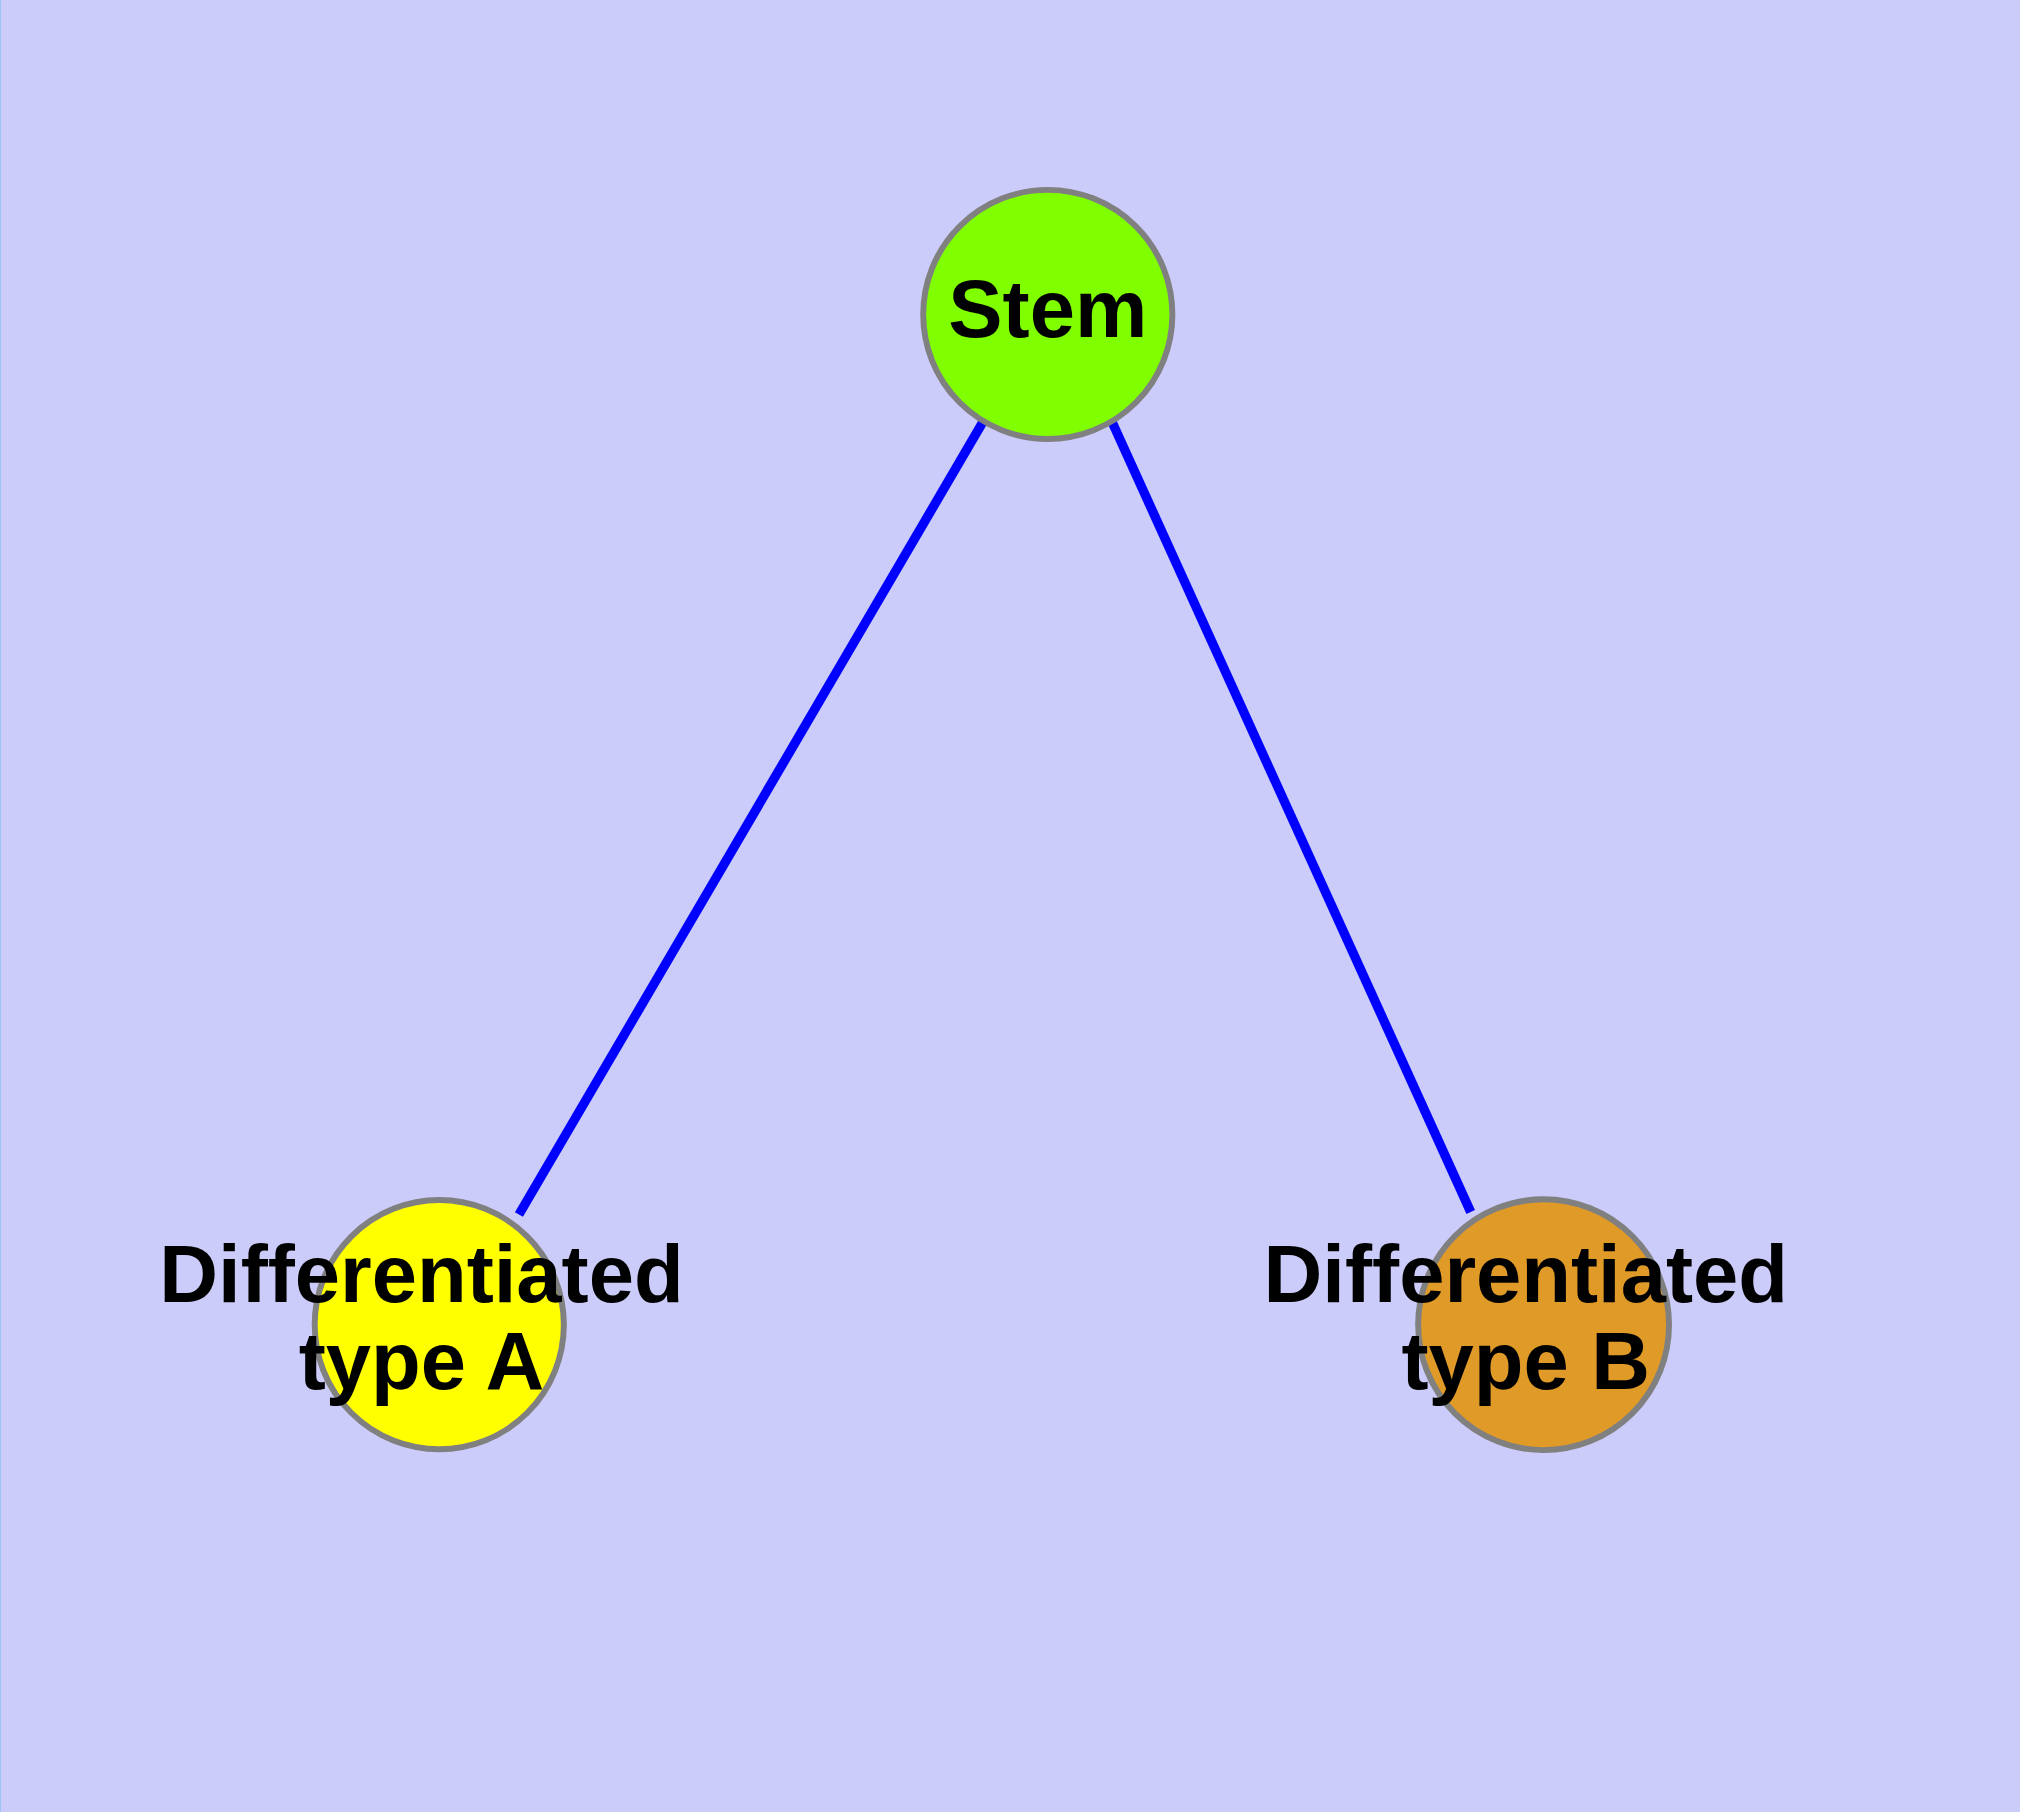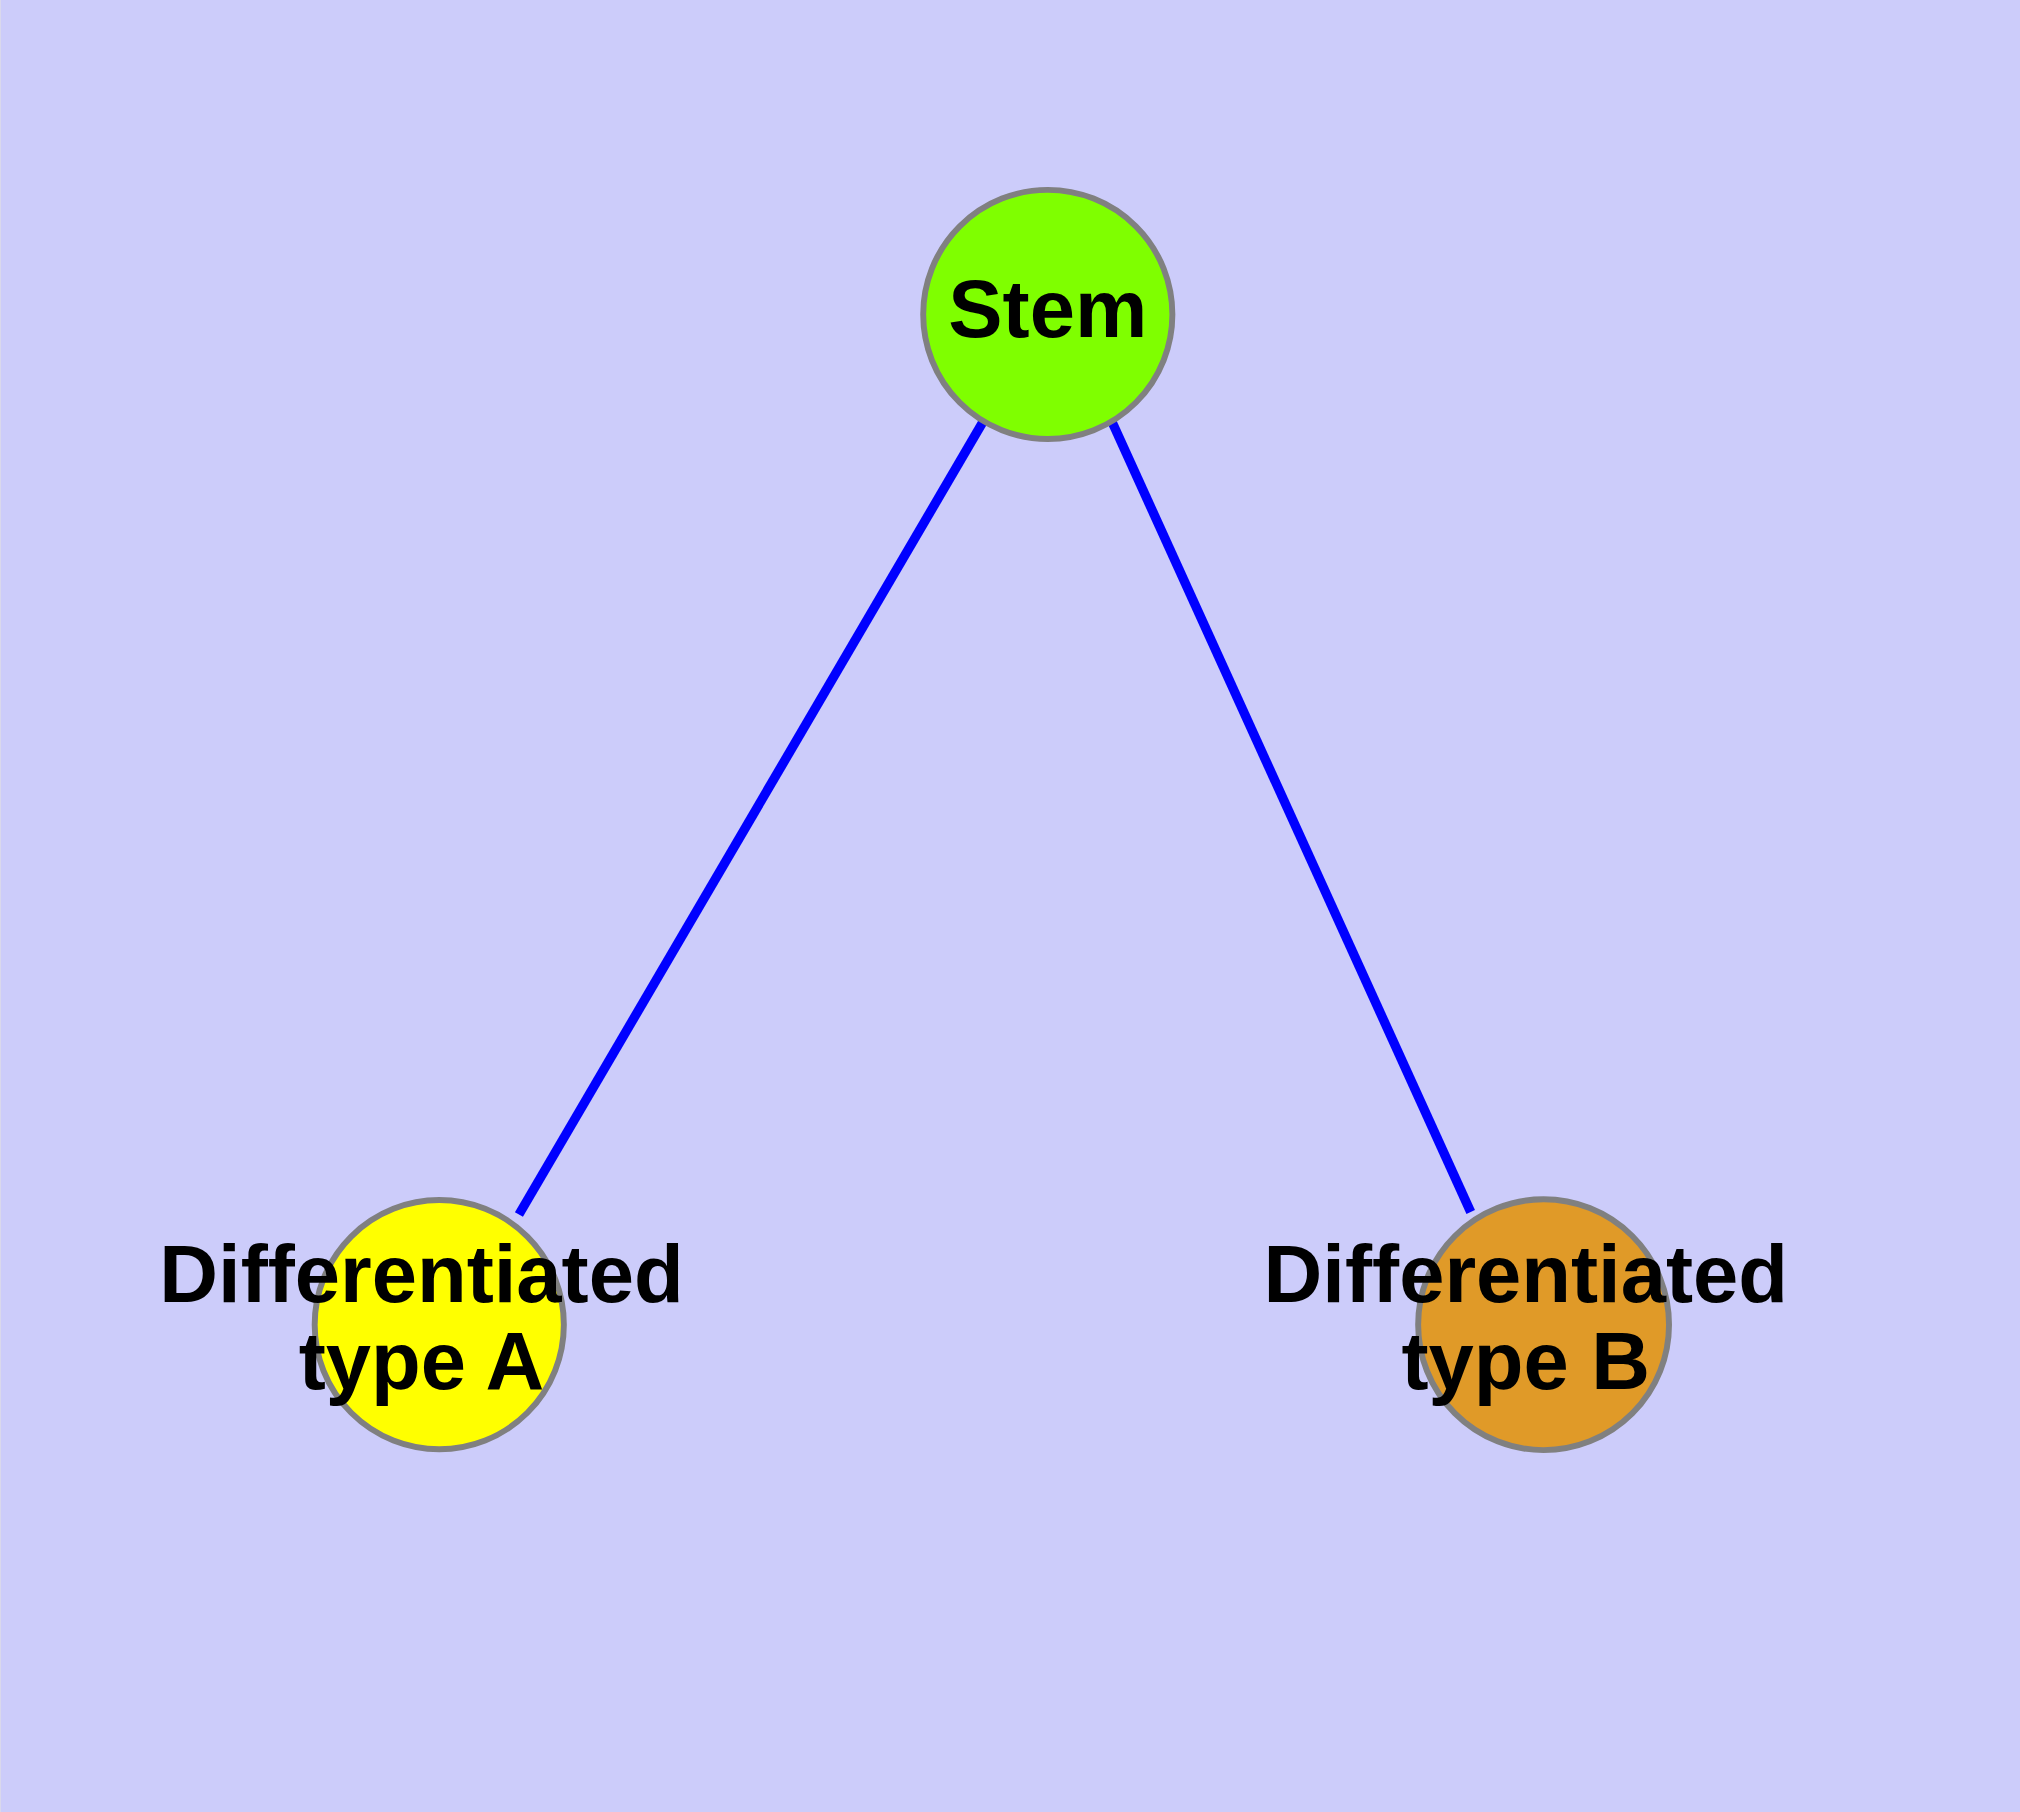--- a/index.html
+++ b/index.html
@@ -37,21 +37,21 @@
     stroke: #808080;
   }
   .graph-edge {
     stroke: #0000ff;
     stroke-linecap: butt;
   }
 </style>
 </head>
 <body>
 
-<div id="canvas" style="width: 2021px; height: 1812px; background: #fef9c3;">
+<div id="canvas" style="width: 2021px; height: 1812px; background: #0ea5e9;">
   <svg id="graph-svg" viewBox="0 0 2384 2138" xmlns="http://www.w3.org/2000/svg">
     <rect x="0" y="0" width="2384" height="2138" fill="#ccccfa"></rect>
 
     <g id="edges-layer">
         <line class="graph-edge" x1="1160" y1="497" x2="612" y2="1433" stroke="#0000ff" stroke-width="11"></line>
         <line class="graph-edge" x1="1311" y1="496" x2="1735" y2="1430" stroke="#0000ff" stroke-width="11"></line>
       </g>
     <g id="nodes-layer">
         <circle class="node-circle" cx="1236" cy="371" r="147" fill="#7fff00" stroke="#808080" stroke-width="7"></circle>
         <circle class="node-circle" cx="518" cy="1563" r="147" fill="#ffff00" stroke="#808080" stroke-width="7"></circle>

